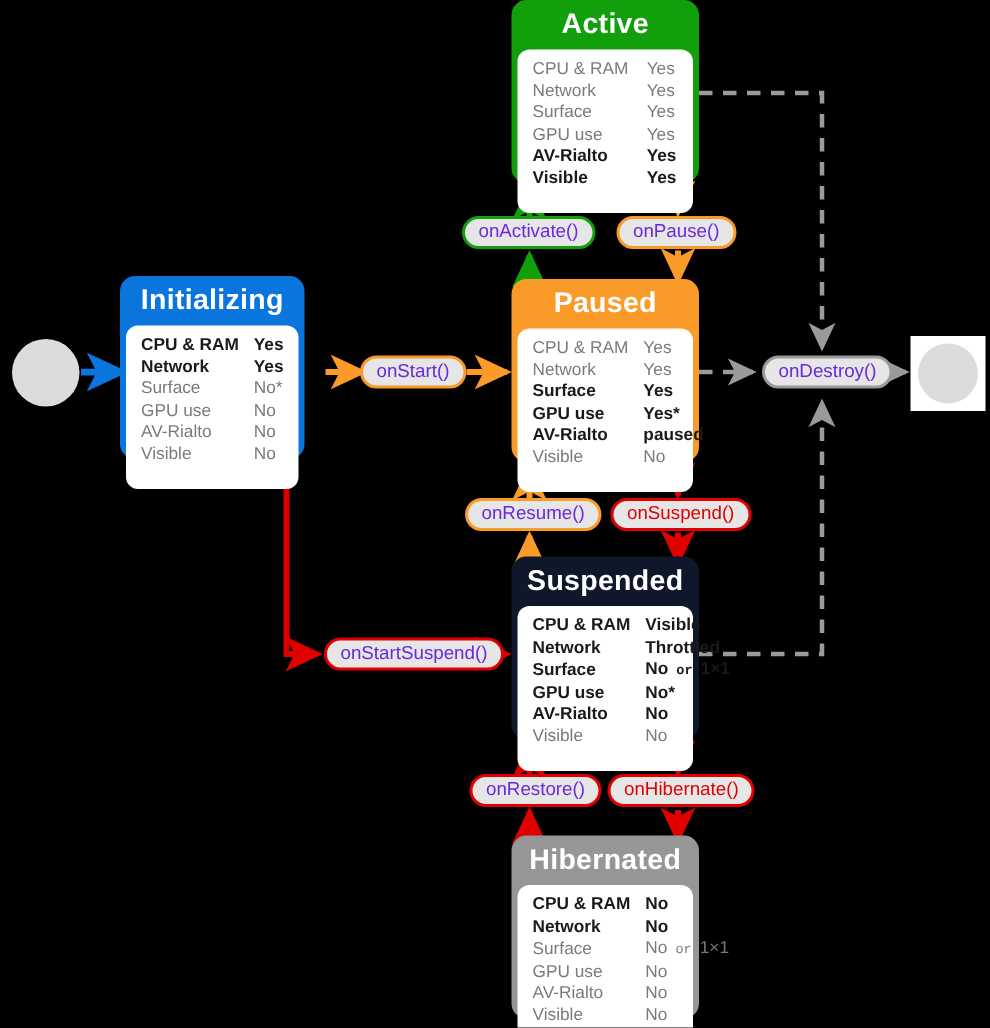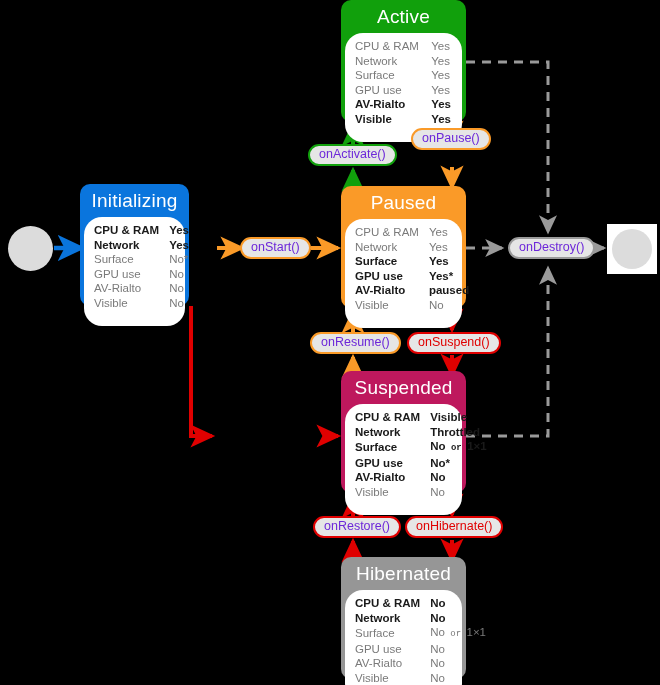--- a/index.html
+++ b/index.html
@@ -5,34 +5,34 @@
   html,body{margin:0;padding:0;background:#000;}
   body{width:660px;height:685px;position:relative;overflow:hidden;
        font-family:"Liberation Sans","DejaVu Sans",sans-serif;}
   #stage{position:absolute;left:0;top:0;width:660px;height:685px;}
   svg.wires{position:absolute;left:0;top:0;width:660px;height:685px;}
 
   
   .state{position:absolute;border-radius:10px;box-sizing:border-box;
          padding:4px 4px 5px 4px;}
   .state .title{text-align:center;color:#fff;font-size:19px;line-height:24px;
-                font-weight:400;letter-spacing:.2px;padding:1px 0 4px 0;}
-  .panel{background:#fff;border-radius:18px;padding:6px 10px 16px 10px;}
+                font-weight:700;letter-spacing:.2px;padding:1px 0 4px 0;}
+  .panel{background:#fff;border-radius:8px;padding:6px 10px 16px 10px;}
   table.props{border-collapse:collapse;width:100%;}
   table.props td{font-size:11.5px;line-height:14.5px;color:#7a7a7a;
                  padding:0;white-space:nowrap;}
   table.props td.v{text-align:left;padding-left:10px;}
   table.props tr.em td{color:#1a1a1a;font-weight:bold;}
   .sm{font-size:9px;font-family:Liberation Mono, monospace;}
 
   
   .s-init{background:#0a75dd;}
   .s-active{background:#11a00c;}
   .s-paused{background:#fa9a28;}
-  .s-susp{background:#be185d;}
+  .s-susp{background:#0f172a;}
   .s-hib{background:#969696;}
 
   
   .pill{position:absolute;box-sizing:border-box;background:#e6e6e6;
         border:2.5px solid #999;border-radius:11px;height:22px;
         line-height:17px;font-size:12.5px;color:#6d28d9;text-align:center;
         padding:0 9px;white-space:nowrap;}
   .pill.green{border-color:#11a00c;}
   .pill.orange{border-color:#fa9a28;}
   .pill.red{border-color:#e00000;}
@@ -99,21 +99,21 @@
 
     <path d="M466,436 L548,436 L548,268" fill="none" stroke="#9a9a9a" stroke-width="3" stroke-dasharray="9,7" marker-end="url(#ah-gray)"></path>
 
     <line x1="585" y1="248" x2="604" y2="248" stroke="#9a9a9a" stroke-width="3" stroke-dasharray="9,7" marker-end="url(#ah-gray)"></line>
   </svg>
 
   <div class="term" style="left:8px;top:226px;width:45px;height:45px;"></div>
   <div class="term-end-bg" style="left:607px;top:224px;width:50px;height:50px;"></div>
   <div class="term" style="left:612px;top:229px;width:40px;height:40px;"></div>
 
-  <div class="state s-init" style="left:80px;top:184px;width:109px;height:122px;">
+  <div class="state s-init" style="left:80px;top:184px;width:123px;height:122px;">
     <div class="title">Initializing</div>
     <div class="panel">
       <table class="props">
         <tbody>
             <tr class="em">
           <td>CPU &amp; RAM</td>
           <td class="v">Yes</td>
             </tr>
         <tr class="em">
           <td>Network</td>
@@ -273,26 +273,27 @@
             </tr>
       </tbody>
         </table>
     </div>
   </div>
 
   <div class="pill orange" style="left:240px;top:237px;">onStart()</div>
 
   <div class="pill green" style="left:308px;top:144px;">onActivate()</div>
 
-  <div class="pill orange" style="left:411px;top:128px;">onPause()</div>
+  <div class="pill orange" style="left:411px;top:144px;">onPause()</div>
 
   <div class="pill orange" style="left:310px;top:332px;">onResume()</div>
 
   <div class="pill red redtext" style="left:407px;top:332px;">onSuspend()</div>
 
+  <div class="pill red" style="left:216px;top:425px;">onStartSuspend()</div>
 
   <div class="pill red" style="left:313px;top:516px;">onRestore()</div>
 
   <div class="pill gray" style="left:508px;top:237px;">onDestroy()</div>
 
   <div class="pill red redtext" style="left:405px;top:516px;">onHibernate()</div>
 
 </div>
 
 </body></html>

